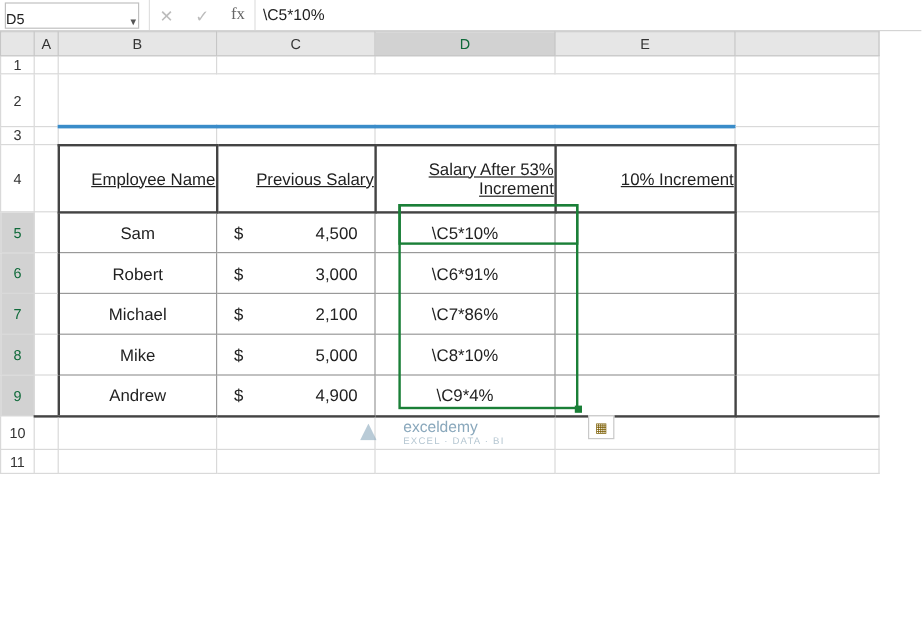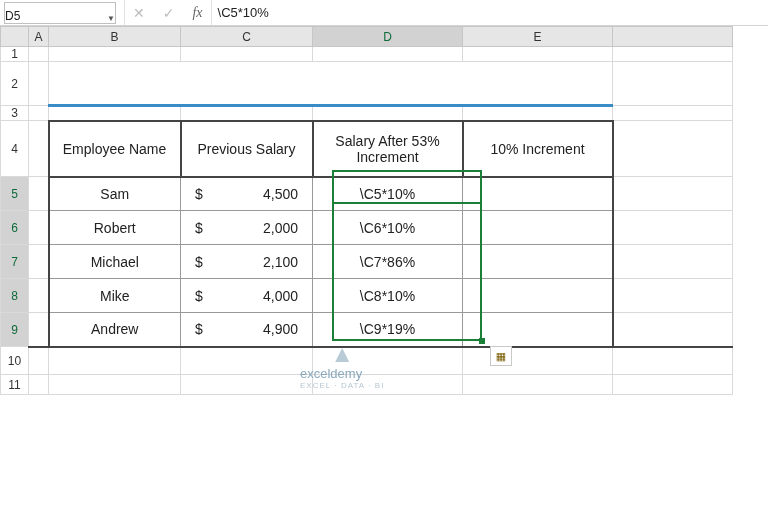--- a/index.html
+++ b/index.html
@@ -39,21 +39,20 @@
     align-items: center;
     gap: 18px;
     color: #bcbcbc;
     font-size: 14px;
     padding: 0 8px;
     border-left: 1px solid #e0e0e0;
     border-right: 1px solid #e0e0e0;
     height: 100%;
   }
   .fx-label {
-    font-style: italic;
     color: #666;
     font-family: 'Times New Roman', serif;
     font-size: 14px;
   }
   .formula-input {
     flex: 1;
     padding: 0 6px;
     font-size: 13px;
     height: 100%;
     display: flex;
@@ -110,23 +109,24 @@
     font-weight: bold;
     font-size: 20px;
     text-align: center;
     vertical-align: middle;
     border-bottom: 3px solid #3a8cc9 !important;
   }
   .tbl-head {
     background: #b8d4ea;
     font-weight: bold;
     font-size: 14px;
-    text-align: center;
+    text-align: right;
     vertical-align: middle;
     border: 2px solid #444 !important;
+    text-decoration: underline;
   }
   .name-cell {
     background: #e3efdc;
     font-weight: bold;
     text-align: center;
     vertical-align: middle;
     border: 1px solid #999 !important;
     border-left: 2px solid #444 !important;
     font-size: 14px;
     margin-top: 28px;
@@ -164,24 +164,23 @@
     pointer-events: none;
   }
   .active-outline {
     position: absolute;
     border: 2px solid #1a7f37;
     background: rgba(255,255,255,0);
     pointer-events: none;
   }
   .watermark {
     position: absolute;
-    display:flex; align-items:center; gap:4px;
+    display:flex; align-items:center; gap:22px;
     color: #8aa8bc;
     font-size: 13px;
-    flex-direction: column;
   }
   .watermark .logo { width:14px; height:14px; background:#8aa8bc; clip-path: polygon(50% 0, 100% 100%, 0 100%); opacity:.6;}
   .watermark .sub { font-size:8px; letter-spacing:1px; display:block; color:#b6c7d2;}
   .quick-analysis {
     position:absolute;
     width:22px; height:20px;
     border:1px solid #c9c9c9;
     background:#fff;
     display:flex; align-items:center; justify-content:center;
     font-size:11px; color:#7a5c00;
@@ -264,24 +263,24 @@
     <td class="inc-cell"></td>
     <td></td>
   </tr>
   <tr class="h-rd">
     <th class="row-head active-row">6</th>
     <td></td>
     <td class="name-cell">Robert</td>
     <td class="salary-cell">
             <div class="currency-wrap">
               <span>$</span>
-              <span>2,000</span>
-            </div>
-          </td>
-    <td class="formula-cell">\C6*10%</td>
+              <span>3,000</span>
+            </div>
+          </td>
+    <td class="formula-cell">\C6*91%</td>
     <td class="inc-cell"></td>
     <td></td>
   </tr>
   <tr class="h-rd">
     <th class="row-head active-row">7</th>
     <td></td>
     <td class="name-cell">Michael</td>
     <td class="salary-cell">
             <div class="currency-wrap">
               <span>$</span>
@@ -292,38 +291,38 @@
     <td class="inc-cell"></td>
     <td></td>
   </tr>
   <tr class="h-rd">
     <th class="row-head active-row">8</th>
     <td></td>
     <td class="name-cell">Mike</td>
     <td class="salary-cell">
             <div class="currency-wrap">
               <span>$</span>
-              <span>4,000</span>
+              <span>5,000</span>
             </div>
           </td>
     <td class="formula-cell">\C8*10%</td>
     <td class="inc-cell"></td>
     <td></td>
   </tr>
   <tr class="h-rd row-bottom">
     <th class="row-head active-row">9</th>
     <td></td>
     <td class="name-cell">Andrew</td>
     <td class="salary-cell">
             <div class="currency-wrap">
               <span>$</span>
               <span>4,900</span>
             </div>
           </td>
-    <td class="formula-cell">\C9*19%</td>
+    <td class="formula-cell">\C9*4%</td>
     <td class="inc-cell"></td>
     <td></td>
   </tr>
   <tr class="h-r10">
     <th class="row-head">10</th>
     <td></td>
           <td></td>
           <td></td>
           <td></td>
           <td></td>

